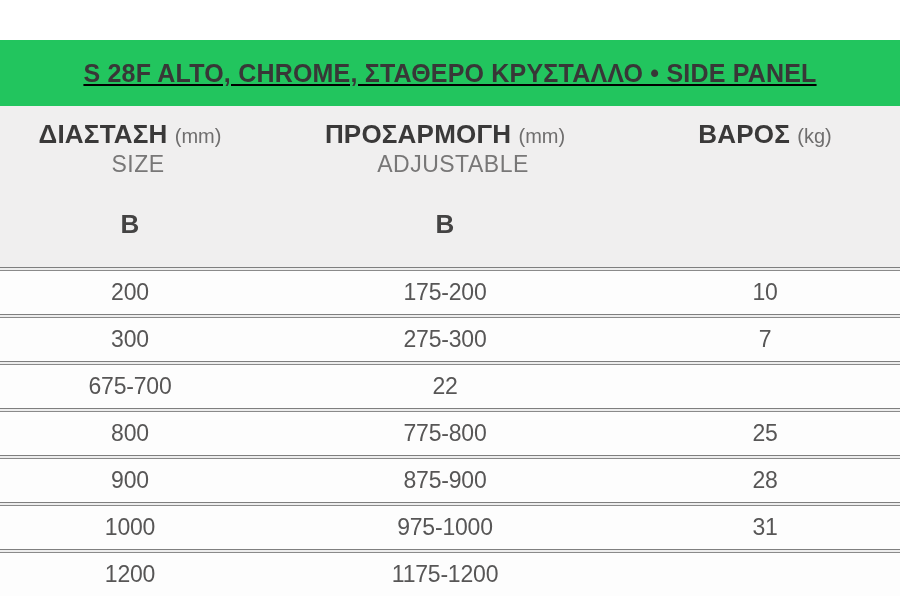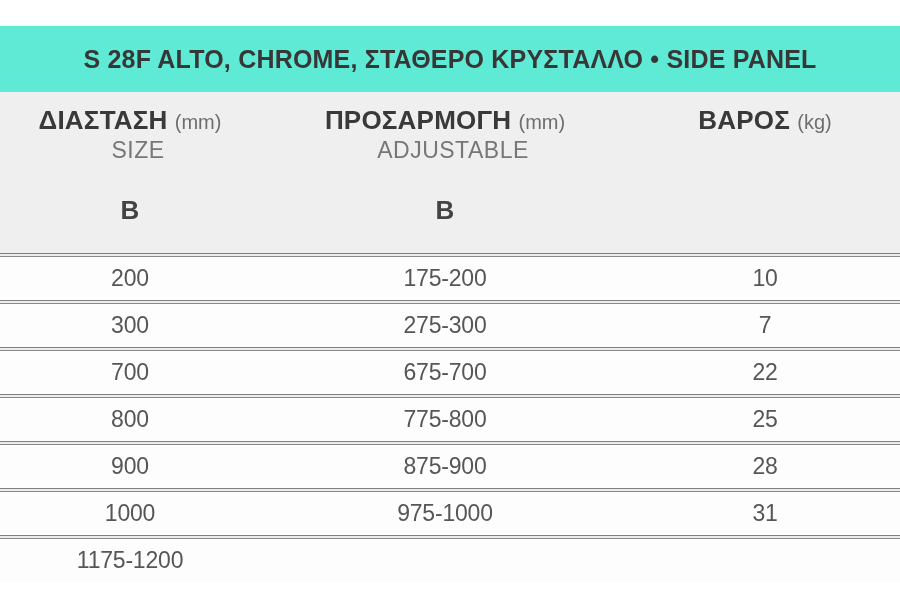--- a/index.html
+++ b/index.html
@@ -6,26 +6,27 @@
   html, body { background: #ffffff; }
   body {
     width: 900px; height: 600px;
     font-family: "Liberation Sans", "DejaVu Sans", sans-serif;
     overflow: hidden;
   }
   .page { width: 900px; height: 600px; background: #ffffff; }
 
   
   .title-bar {
-    margin-top: 26px;
+    margin-top: 40px;
     height: 66px;
-    background: #5eead4;
+    background: #22c55e;
     display: flex;
     align-items: center;
     justify-content: center;
+    text-decoration: underline;
   }
   .title-bar .title-text {
     font-size: 25px;
     font-weight: bold;
     color: #383737;
     letter-spacing: 0.2px;
   }
 
   
   .header-section {
@@ -116,21 +117,20 @@
 
     <div class="sep"></div>
     <div class="row">
       <div class="cell">300</div>
       <div class="cell">275-300</div>
       <div class="cell">7</div>
     </div>
 
     <div class="sep"></div>
     <div class="row">
-      <div class="cell">700</div>
       <div class="cell">675-700</div>
       <div class="cell">22</div>
     </div>
 
     <div class="sep"></div>
     <div class="row">
       <div class="cell">800</div>
       <div class="cell">775-800</div>
       <div class="cell">25</div>
     </div>
@@ -144,18 +144,19 @@
 
     <div class="sep"></div>
     <div class="row">
       <div class="cell">1000</div>
       <div class="cell">975-1000</div>
       <div class="cell">31</div>
     </div>
 
     <div class="sep"></div>
     <div class="row">
+      <div class="cell">1200</div>
       <div class="cell">1175-1200</div>
     </div>
 
   </div>
 
 </div>
 
 </body></html>

